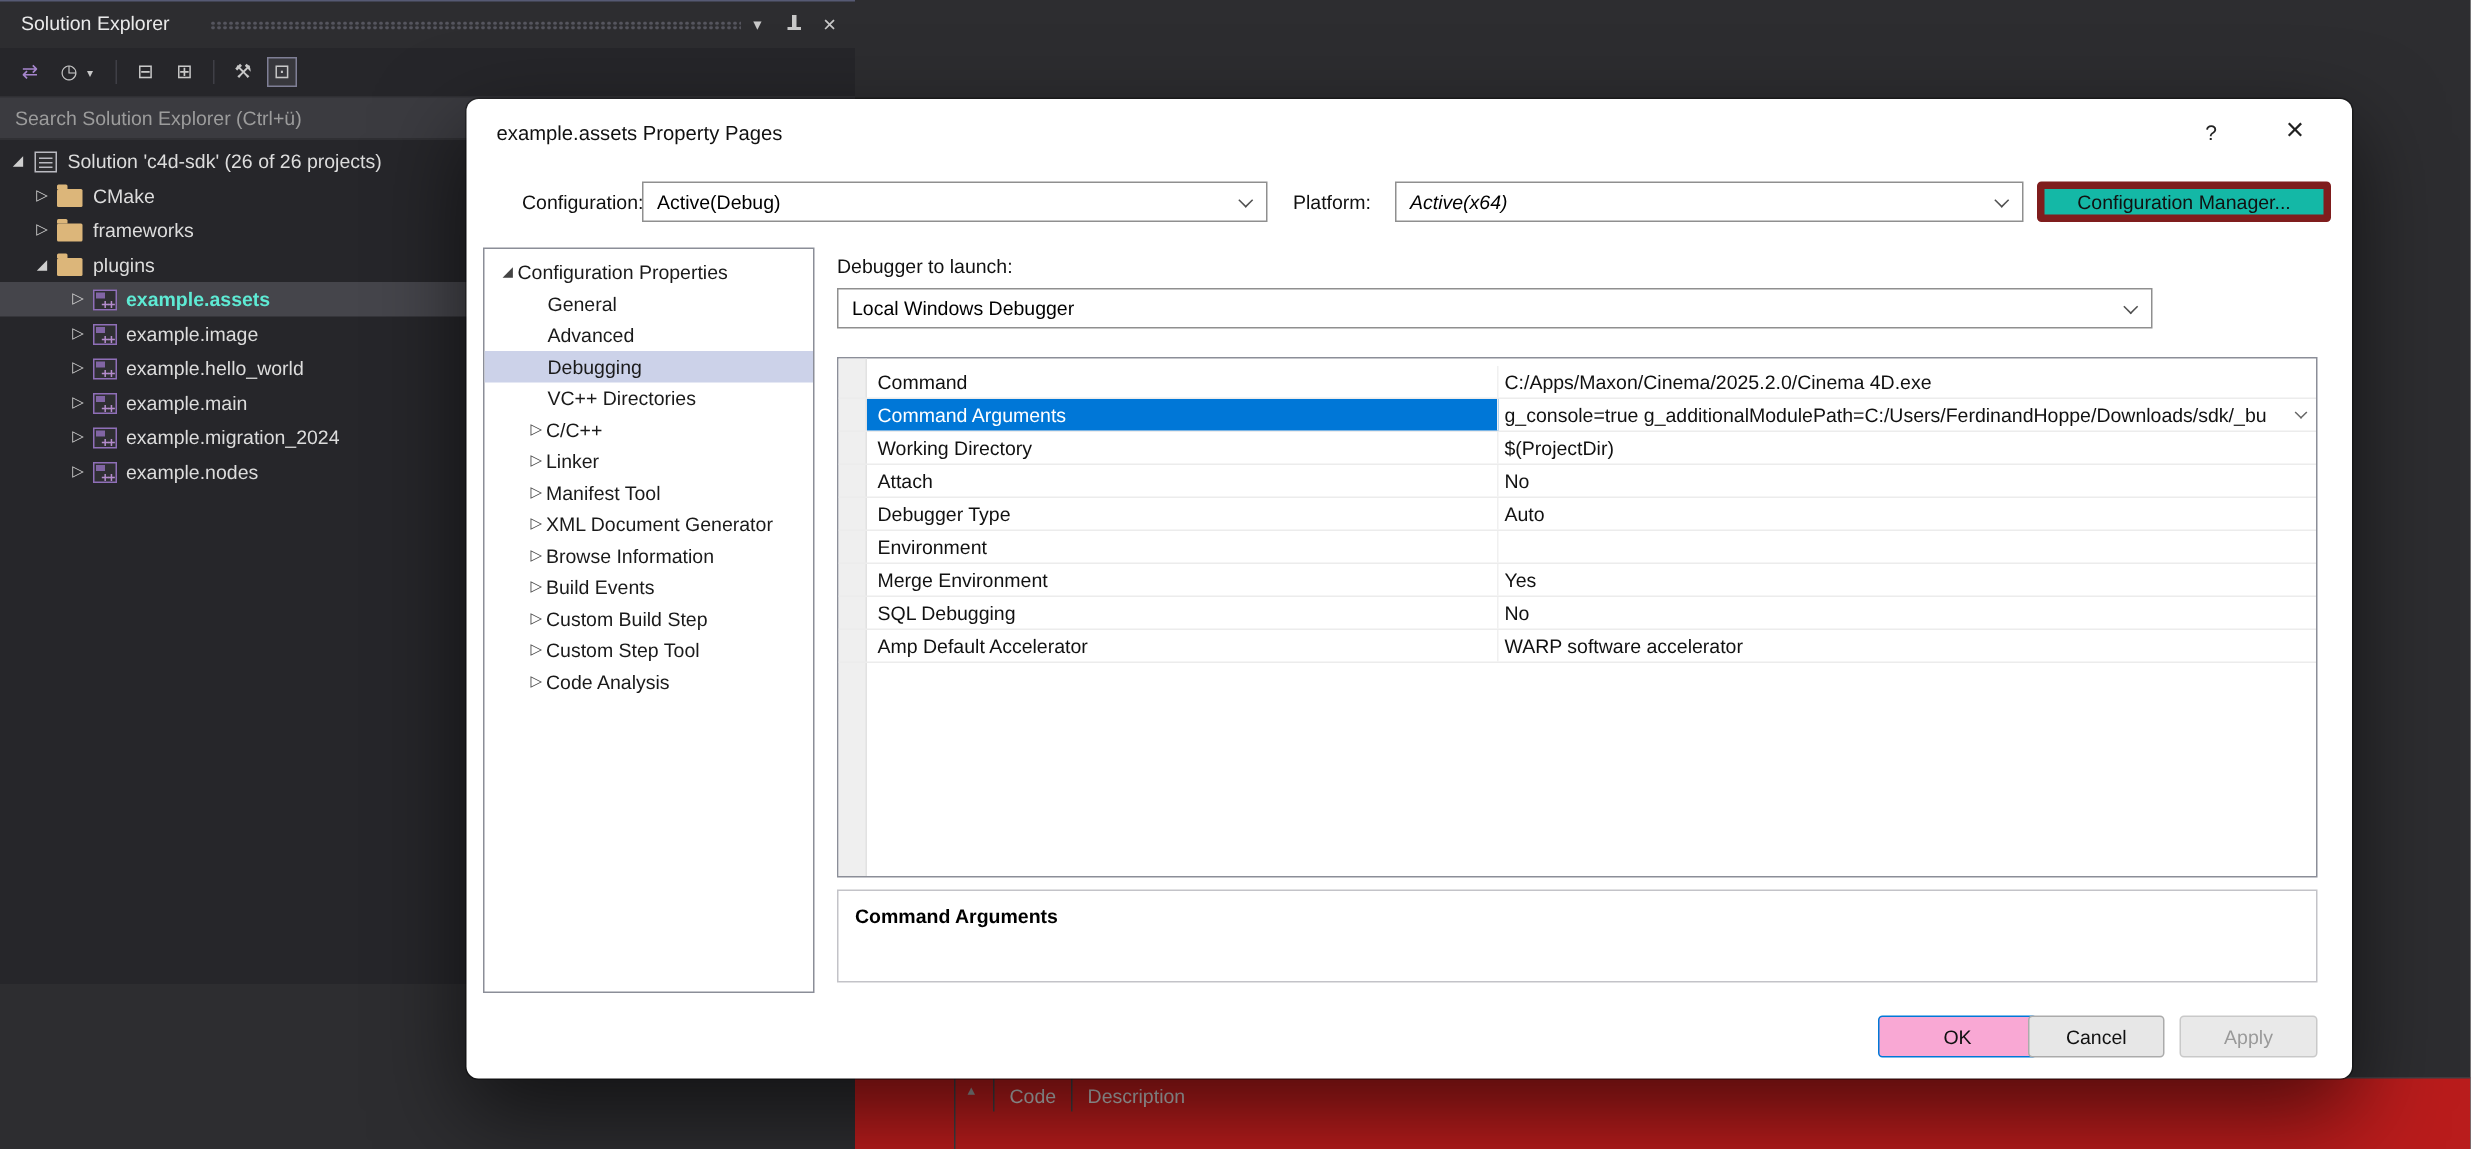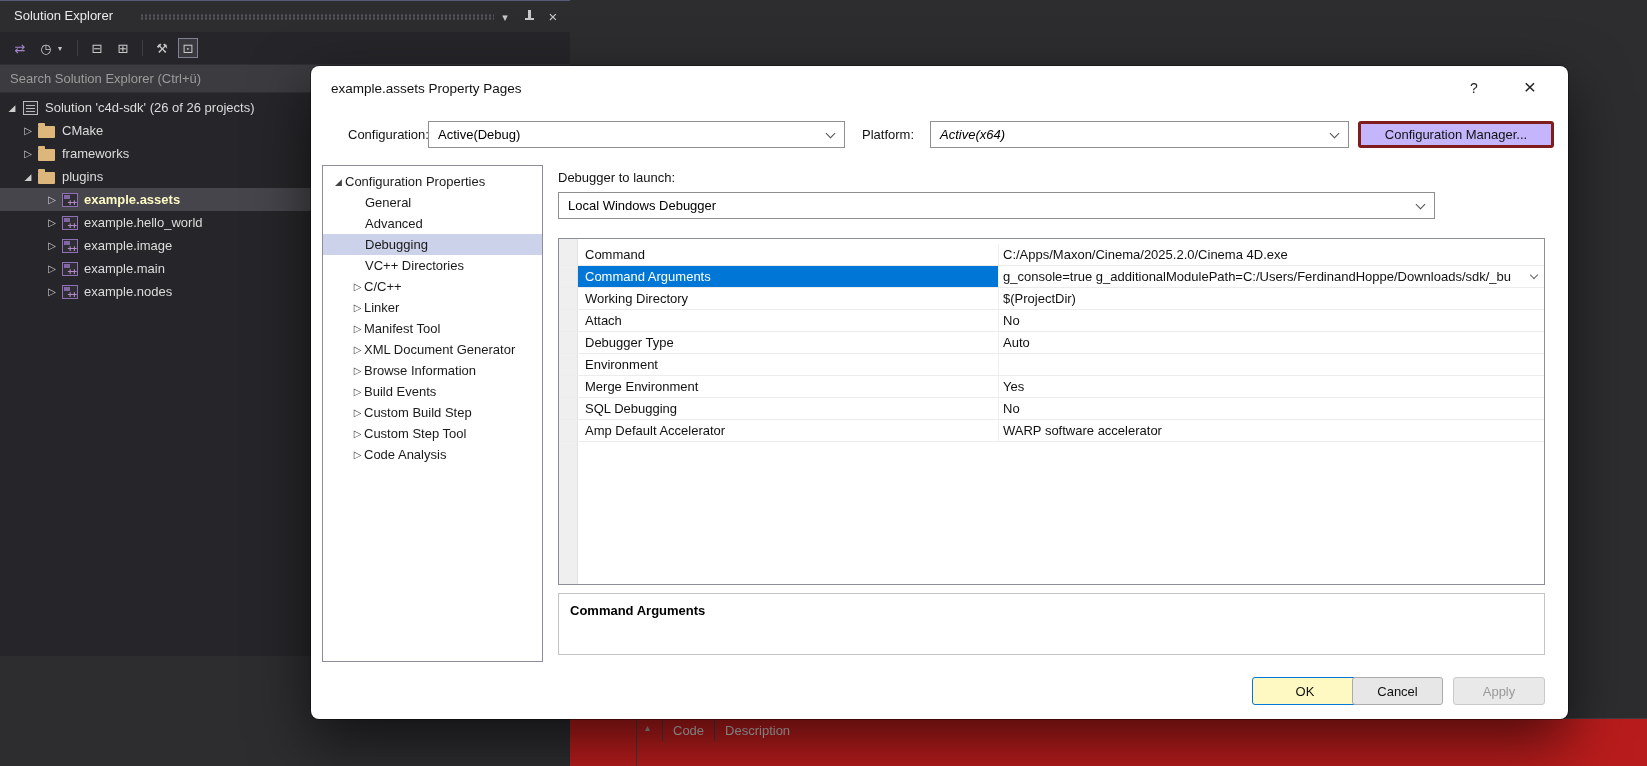--- a/index.html
+++ b/index.html
@@ -30,21 +30,21 @@
   .tb-sep { width:1px; height:16px; background:#3f3f46; margin:0 3px; flex:none; }
 
   .se-search { position:relative; height:29px; background:#3b3b40; border-top:1px solid #303034; border-bottom:1px solid #303034; }
   .se-search input { width:100%; height:100%; background:transparent; border:none; outline:none;
                      color:#9c9c9c; font-size:13px; padding-left:10px; font-family:inherit; }
   .se-search input::placeholder { color:#9c9c9c; opacity:1; }
 
   .se-tree { position:relative; padding-top:3px; }
   .se-row { position:relative; height:23px; display:flex; align-items:center; font-size:13px; color:#dcdcdc; white-space:nowrap; }
   .se-row.sel { background:#45454b; }
-  .se-row.bold .lbl { font-weight:bold; color:#fef9c3; }
+  .se-row.bold .lbl { font-weight:bold; color:#5eead4; }
   .chev { width:16px; text-align:center; font-size:10px; color:#cfcfcf; flex:none; }
   .chev.col::before { content:"▷"; }
   .chev.exp::before { content:"◢"; font-size:9px; }
 
   .ic-folder { width:17px; height:12px; background:#dcb67a; border-radius:1px; position:relative; margin:2px 7px 0 2px; flex:none; }
   .ic-folder::before { content:""; position:absolute; top:-3px; left:0; width:7px; height:3px; background:#dcb67a; border-radius:1px 1px 0 0; }
   .ic-sol { width:15px; height:14px; border:1px solid #b9b9c0; background:#2d2d30; position:relative; margin:0 7px 0 3px; flex:none; }
   .ic-sol::before { content:""; position:absolute; left:2px; top:3px; right:2px; height:1px; background:#b9b9c0; box-shadow:0 3px 0 #b9b9c0, 0 6px 0 #b9b9c0; }
   .ic-cpp { width:16px; height:14px; border:1px solid #8f6fb8; background:#2f2f33; position:relative; margin:0 6px 0 2px; flex:none; }
   .ic-cpp::before { content:"++"; position:absolute; right:1px; bottom:-2px; font-size:9px; color:#b48ccc; font-weight:bold; letter-spacing:-1px; }
@@ -68,22 +68,22 @@
 
   .flabel { position:absolute; line-height:27px; font-size:13px; color:#111; white-space:nowrap; }
   .dd { position:absolute; height:27px; border:1px solid #8f8f8f; background:#fff; }
   .dd .txt { position:absolute; left:9px; top:0; line-height:25px; white-space:nowrap; font-size:13px; }
   .dd-arrow { position:absolute; right:10px; top:8px; width:7px; height:7px;
               border-right:1.5px solid #505050; border-bottom:1.5px solid #505050; transform:rotate(45deg); }
   #dd-config   { left:117px; top:55px; width:417px; }
   #lbl-config  { left:37px;  top:55px; }
   #lbl-platform{ left:551px; top:55px; }
   #dd-platform { left:619px; top:55px; width:419px;font-style:italic; }
-  .btn-cfgmgr { position:absolute; left:1047px; top:55px; width:196px; height:27px; background:#c4b5fd;
-                border:3px solid #7f1d1d; border-radius:3px; font-size:13px; font-family:inherit; color:#111; }
+  .btn-cfgmgr { position:absolute; left:1047px; top:55px; width:196px; height:27px; background:#14b8a6;
+                border:5px solid #7f1d1d; border-radius:3px; font-size:13px; font-family:inherit; color:#111; }
 
   .ptree { position:absolute; left:11px; top:99px; width:221px; height:497px; border:1px solid #8b8e98;
            background:#fff; overflow:hidden; padding-top:5px; }
   .trow { height:21px; display:flex; align-items:center; color:#1a1a1a; font-size:13px; white-space:nowrap; }
   .trow .chev { width:13px; color:#444; }
   .trow.root { padding-left:9px; }
   .trow.leaf { padding-left:42px; }
   .trow.sub  { padding-left:28px; }
   .trow.sel { background:#ccd2e9; }
 
@@ -105,21 +105,21 @@
             display:flex; align-items:center; justify-content:center; }
   .pcombo .dd-arrow { position:static; transform:rotate(45deg); width:6px; height:6px;
                       border-right:1.5px solid #666; border-bottom:1.5px solid #666; margin-top:-3px; }
 
   .pdesc { position:absolute; left:247px; top:527px; width:987px; height:62px; border:1px solid #c3c3c8; background:#fff; }
   .pdesc .t { font-weight:bold; font-size:13px; padding:9px 0 4px 11px; }
   .pdesc .d { font-size:13px; padding-left:11px; color:#111; }
 
   .btn { position:absolute; top:611px; height:28px; font-size:13px; font-family:inherit;
          border-radius:3px; text-align:center; color:#111; }
-  #btn-ok     { left:941px;  width:106px; background:#fef9c3; border:1px solid #0078d7; }
+  #btn-ok     { left:941px;  width:106px; background:#f9a8d4; border:1px solid #0078d7; }
   #btn-cancel { left:1041px; width:91px; background:#e7e7e7; border:1px solid #ababab; }
   #btn-apply  { left:1142px; width:92px; background:#e9e9e9; border:1px solid #c9c9c9; color:#9a9a9a; }
 </style>
 </head>
 <body>
 
 <div class="screen">
 
   <div class="se">
     <div class="se-titlebar">
@@ -165,31 +165,36 @@
         <span class="lbl">plugins</span>
       </div>
       <div class="se-row sel bold" style="padding-left:44px">
         <span class="chev col"></span>
         <span class="ic-cpp"></span>
         <span class="lbl">example.assets</span>
       </div>
       <div class="se-row" style="padding-left:44px">
         <span class="chev col"></span>
         <span class="ic-cpp"></span>
+        <span class="lbl">example.image</span>
+      </div>
+      <div class="se-row" style="padding-left:44px">
+        <span class="chev col"></span>
+        <span class="ic-cpp"></span>
         <span class="lbl">example.hello_world</span>
       </div>
       <div class="se-row" style="padding-left:44px">
         <span class="chev col"></span>
         <span class="ic-cpp"></span>
-        <span class="lbl">example.image</span>
-      </div>
-      <div class="se-row" style="padding-left:44px">
-        <span class="chev col"></span>
-        <span class="ic-cpp"></span>
         <span class="lbl">example.main</span>
+      </div>
+      <div class="se-row" style="padding-left:44px">
+        <span class="chev col"></span>
+        <span class="ic-cpp"></span>
+        <span class="lbl">example.migration_2024</span>
       </div>
       <div class="se-row" style="padding-left:44px">
         <span class="chev col"></span>
         <span class="ic-cpp"></span>
         <span class="lbl">example.nodes</span>
       </div>
     </div>
   </div>
 
   <div class="bottom">

